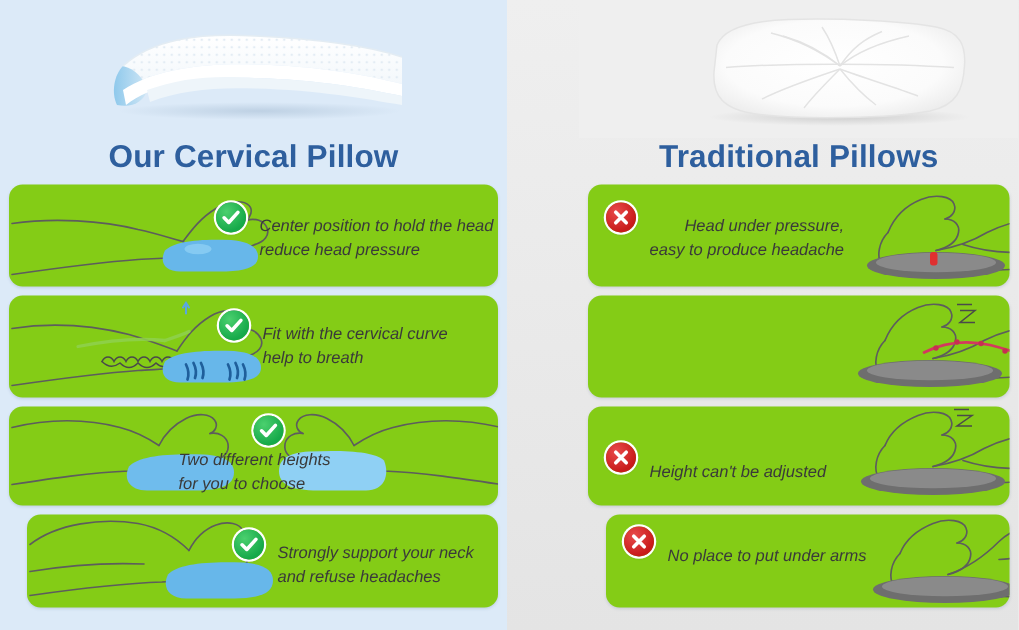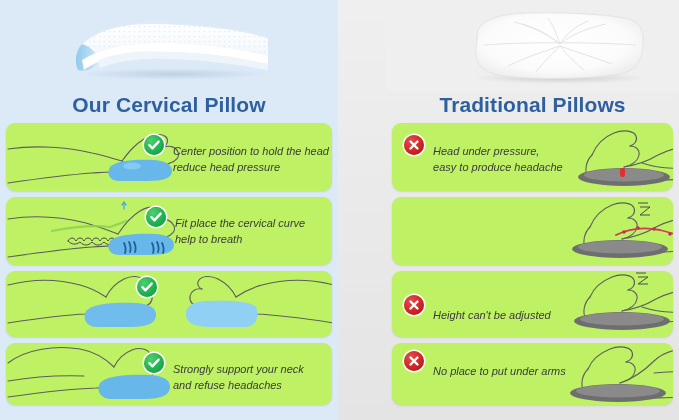--- a/index.html
+++ b/index.html
@@ -34,28 +34,28 @@
 
   
   .heading{
     text-align:center;font-size:21px;font-weight:bold;color:#2e5f9e;
     letter-spacing:.1px;line-height:24px;padding-top:1px;height:26px;
   }
 
   
   .cards{padding:4px 6px 0 6px;box-sizing:border-box;}
   .card{
-    position:relative;background:#bef264;border-radius:9px;
+    position:relative;background:#84cc16;border-radius:9px;
     box-shadow:0 1px 2px rgba(70,100,140,.18);
     margin-bottom:6px;overflow:hidden;
   }
   .card.h1{height:68px;}
   .card.h2{height:68px;}
   .card.h3{height:66px;}
-  .card.h4{height:62px;}
+  .card.h4{height:62px;margin-left:12px;}
 
   .art{position:absolute;left:0;top:0;width:100%;height:100%;}
   .art svg{display:block;}
 
   
   .cue{position:absolute;display:flex;align-items:flex-start;}
   .badge{width:20px;height:20px;flex:0 0 20px;border-radius:50%;position:relative;}
   .badge.ok{background:radial-gradient(circle at 35% 30%,#4bd06e,#16a94a 70%);
             box-shadow:0 0 0 1.5px #ffffff, 0 1px 2px rgba(0,0,0,.25);}
   .badge.no{background:radial-gradient(circle at 35% 30%,#e84b4b,#c81a1a 70%);
@@ -164,21 +164,21 @@
               <path d="M156,46 C158,50 158,53 157,56"></path>
             </g>
           </svg>
         </div>
         <div class="cue" style="left:140px;top:10px;">
           <span class="badge ok">
             <svg width="20" height="20" viewBox="0 0 20 20">
               <path d="M5.4,10.2 L8.5,13.3 L14.6,6.6" fill="none" stroke="#ffffff" stroke-width="2.4" stroke-linecap="round" stroke-linejoin="round"></path>
             </svg>
           </span>
-          <span class="cue-text">Fit place the cervical curve
+          <span class="cue-text">Fit with the cervical curve
 help to breath</span>
         </div>
       </div>
 
       <div class="card h3">
         <div class="art">
           <svg width="330" height="66" viewBox="0 0 330 66">
             <g fill="none" stroke="#5d5d5d" stroke-width="1.1" stroke-linecap="round">
               <path d="M2,14 C26,8 52,8 74,14 C86,17 94,22 100,26"></path>
               <path d="M100,26 C104,18 110,12 118,8 C126,4 134,5 137,9 C140,13 137,17 134,18"></path>
@@ -196,20 +196,22 @@
             </g>
             <path d="M250,36 C244,30 224,29 200,30 C186,31 180,35 180,43 C180,52 188,56 206,56 L238,56 C250,56 254,46 250,36 Z" fill="#8fd0f4"></path>
           </svg>
         </div>
         <div class="cue" style="left:113px;top:6px;flex-direction:column;align-items:center;">
           <span class="badge ok" style="margin-left:18px;">
             <svg width="20" height="20" viewBox="0 0 20 20">
               <path d="M5.4,10.2 L8.5,13.3 L14.6,6.6" fill="none" stroke="#ffffff" stroke-width="2.4" stroke-linecap="round" stroke-linejoin="round"></path>
             </svg>
           </span>
+          <span class="cue-text tight" style="margin-left:0;">Two different heights
+for you to choose</span>
         </div>
       </div>
 
       <div class="card h4">
         <div class="art">
           <svg width="330" height="62" viewBox="0 0 330 62">
             <g fill="none" stroke="#5d5d5d" stroke-width="1.1" stroke-linecap="round">
               <path d="M2,20 C20,6 50,2 74,6 C90,9 100,16 108,24"></path>
               <path d="M108,24 C112,16 118,10 126,7 C134,4 142,6 144,11 C146,16 142,20 138,21"></path>
               <path d="M138,21 C144,21 148,25 147,30 C146,36 140,40 132,42"></path>
@@ -281,21 +283,21 @@
               <path d="M196,54 C204,58 214,58 222,54"></path>
               <path d="M232,44 C244,42 256,38 266,32 C286,22 310,20 328,22"></path>
               <path d="M222,54 C240,58 266,58 290,56 C308,54 320,54 328,55"></path>
               <path d="M250,40 C262,44 278,46 294,45"></path>
             </g>
             <ellipse cx="232" cy="54" rx="46" ry="9" fill="#6e6e6e"></ellipse>
             <ellipse cx="232" cy="52" rx="40" ry="6.5" fill="#8a8a8a"></ellipse>
             <rect x="228" y="45" width="5" height="9" rx="2" fill="#e03030"></rect>
           </svg>
         </div>
-        <div class="cue" style="left:12px;top:12px;">
+        <div class="cue" style="left:12px;top:12px;text-align:right;">
           <span class="badge no">
             <svg width="20" height="20" viewBox="0 0 20 20">
               <path d="M6.5,6.5 L13.5,13.5 M13.5,6.5 L6.5,13.5" fill="none" stroke="#ffffff" stroke-width="2.4" stroke-linecap="round"></path>
             </svg>
           </span>
           <span class="cue-text">Head under pressure,
 easy to produce headache</span>
         </div>
       </div>
 

